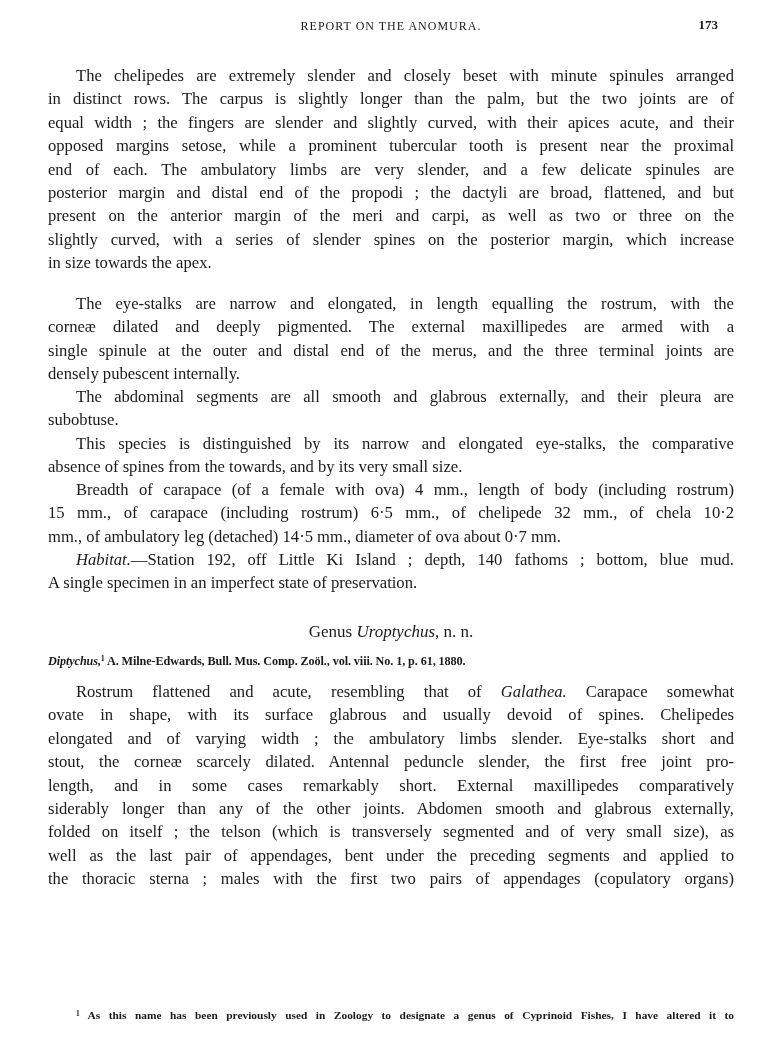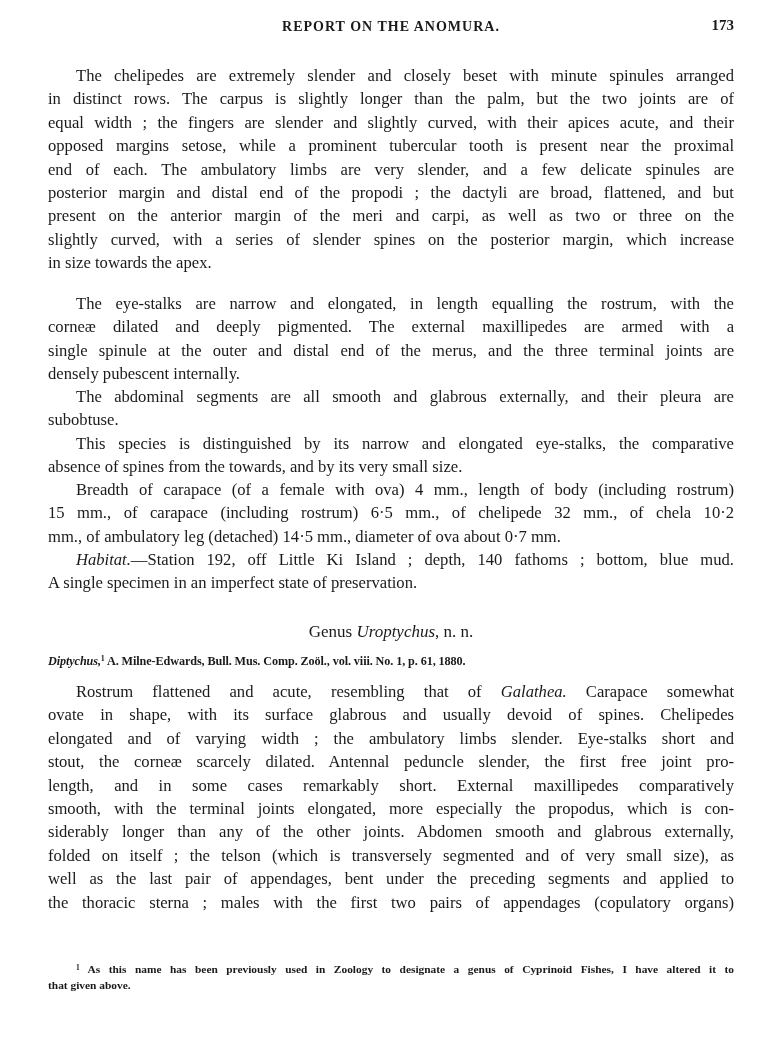--- a/index.html
+++ b/index.html
@@ -28,30 +28,30 @@
       width: 686px;
       height: 20px;
       font-size: 13px;
       letter-spacing: 0.6px;
     }
     .running-title {
       position: absolute;
       left: 0;
       right: 0;
       text-align: center;
-      font-weight: bold;
-      font-size: 14px;
+      font-weight: normal;
+      font-size: 12px;
       letter-spacing: 1px;
     }
     .page-number {
       position: absolute;
-      right: 0;
+      right: 16px;
       top: -2px;
       font-weight: bold;
-      font-size: 15px;
+      font-size: 13px;
       letter-spacing: 0;
       margin-left: 14px;
     }
     .text-block {
       position: absolute;
       left: 48px;
       width: 686px;
     }
     .line {
       display: block;
@@ -100,20 +100,21 @@
       width: 686px;
       font-size: 11.4px;
       font-weight: bold;
       line-height: 15.5px;
     }
     .footnote .fn-line {
       display: block;
       white-space: nowrap;
       text-align: justify;
       text-align-last: justify;
+      margin-top: 46px;
     }
     .footnote .fn-line.first {
       padding-left: 28px;
     }
     .footnote .fn-line.last {
       text-align-last: left;
     }
     sup {
       font-size: 0.65em;
       vertical-align: 0.45em;
@@ -174,21 +175,20 @@
   <div class="genus-heading"><span>Genus </span><span class="italic">Uroptychus</span><span>, n. n.</span></div>
 
   <div class="synonym-line"><span class="italic">Diptychus,</span><sup>1</sup><span> A. Milne-Edwards, Bull. Mus. Comp. Zoöl., vol. viii. No. 1, p. 61, 1880.</span></div>
 
   <div class="text-block block-7">
     <span class="line indent"><span>Rostrum flattened and acute, resembling that of </span><span class="italic">Galathea.</span><span>  Carapace somewhat</span></span>
     <span class="line">ovate in shape, with its surface glabrous and usually devoid of spines.  Chelipedes</span>
     <span class="line">elongated and of varying width ; the ambulatory limbs slender.  Eye-stalks short and</span>
     <span class="line">stout, the corneæ scarcely dilated.  Antennal peduncle slender, the first free joint pro-</span>
     <span class="line">length, and in some cases remarkably short.  External maxillipedes comparatively</span>
-    <span class="line">smooth, with the terminal joints elongated, more especially the propodus, which is con-</span>
     <span class="line">siderably longer than any of the other joints.  Abdomen smooth and glabrous externally,</span>
     <span class="line">folded on itself ; the telson (which is transversely segmented and of very small size), as</span>
     <span class="line">well as the last pair of appendages, bent under the preceding segments and applied to</span>
     <span class="line">the thoracic sterna ; males with the first two pairs of appendages (copulatory organs)</span>
   </div>
 
   <div class="footnote">
     <span class="fn-line first"><sup>1</sup><span> As this name has been previously used in Zoology to designate a genus of Cyprinoid Fishes, I have altered it to</span></span>
     <span class="fn-line last">that given above.</span>
   </div>

